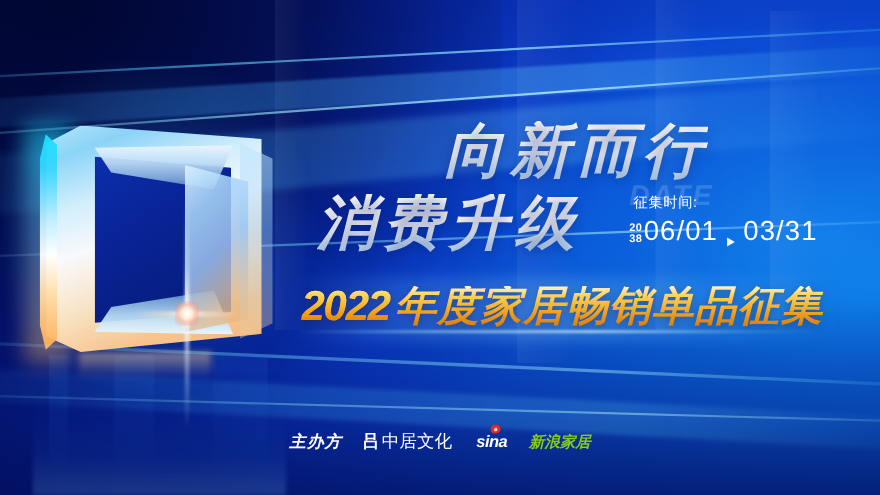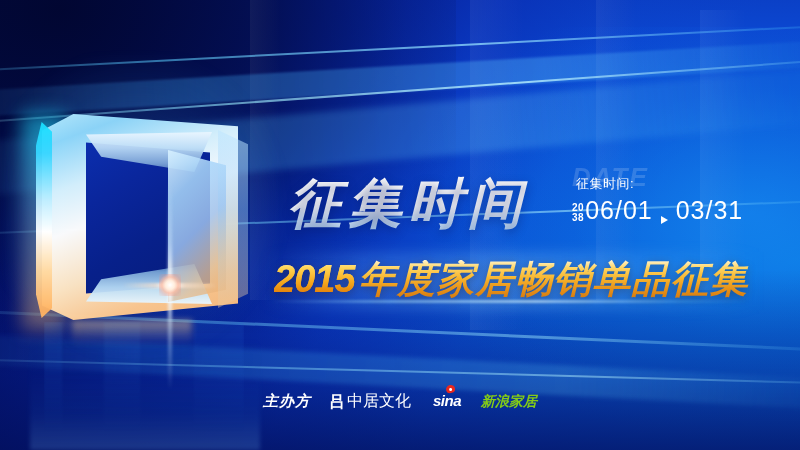--- a/index.html
+++ b/index.html
@@ -474,39 +474,40 @@
     <div class="face-top"></div>
     <div class="face-bottom"></div>
     <div class="door-panel"></div>
     <div class="frame-right"></div>
     <div class="edge-left"></div>
     <div class="flare-v"></div>
     <div class="flare-h"></div>
     <div class="flare-core"></div>
   </div>
 
-  <div class="headline2">征集时间</div>
+  <div class="headline">向新而行</div>
+  <div class="headline2">消费升级</div>
 
   <div class="date-block">
     <div class="date-watermark">DATE</div>
     <div class="date-label">征集时间:</div>
     <div class="date-row">
       <span class="year-stack">
         <span>20</span>
         <span>38</span>
       </span>
       <span class="date-main">06/01</span>
       <span class="date-sep"></span>
       <span class="date-main">03/31</span>
     </div>
   </div>
 
   <div class="subtitle-glow"></div>
   <div class="subtitle">
-    <span class="year">2015</span><span>年度家居畅销单品征集</span>
+    <span class="year">2022</span><span>年度家居畅销单品征集</span>
   </div>
   <div class="subtitle-under"></div>
 
   <div class="footer">
     <span class="footer-label">主办方</span>
     <span class="logo-zhongju">
       <span class="zj-mark">吕</span>
       <span class="zj-text">中居文化</span>
     </span>
     <span class="logo-sina">

